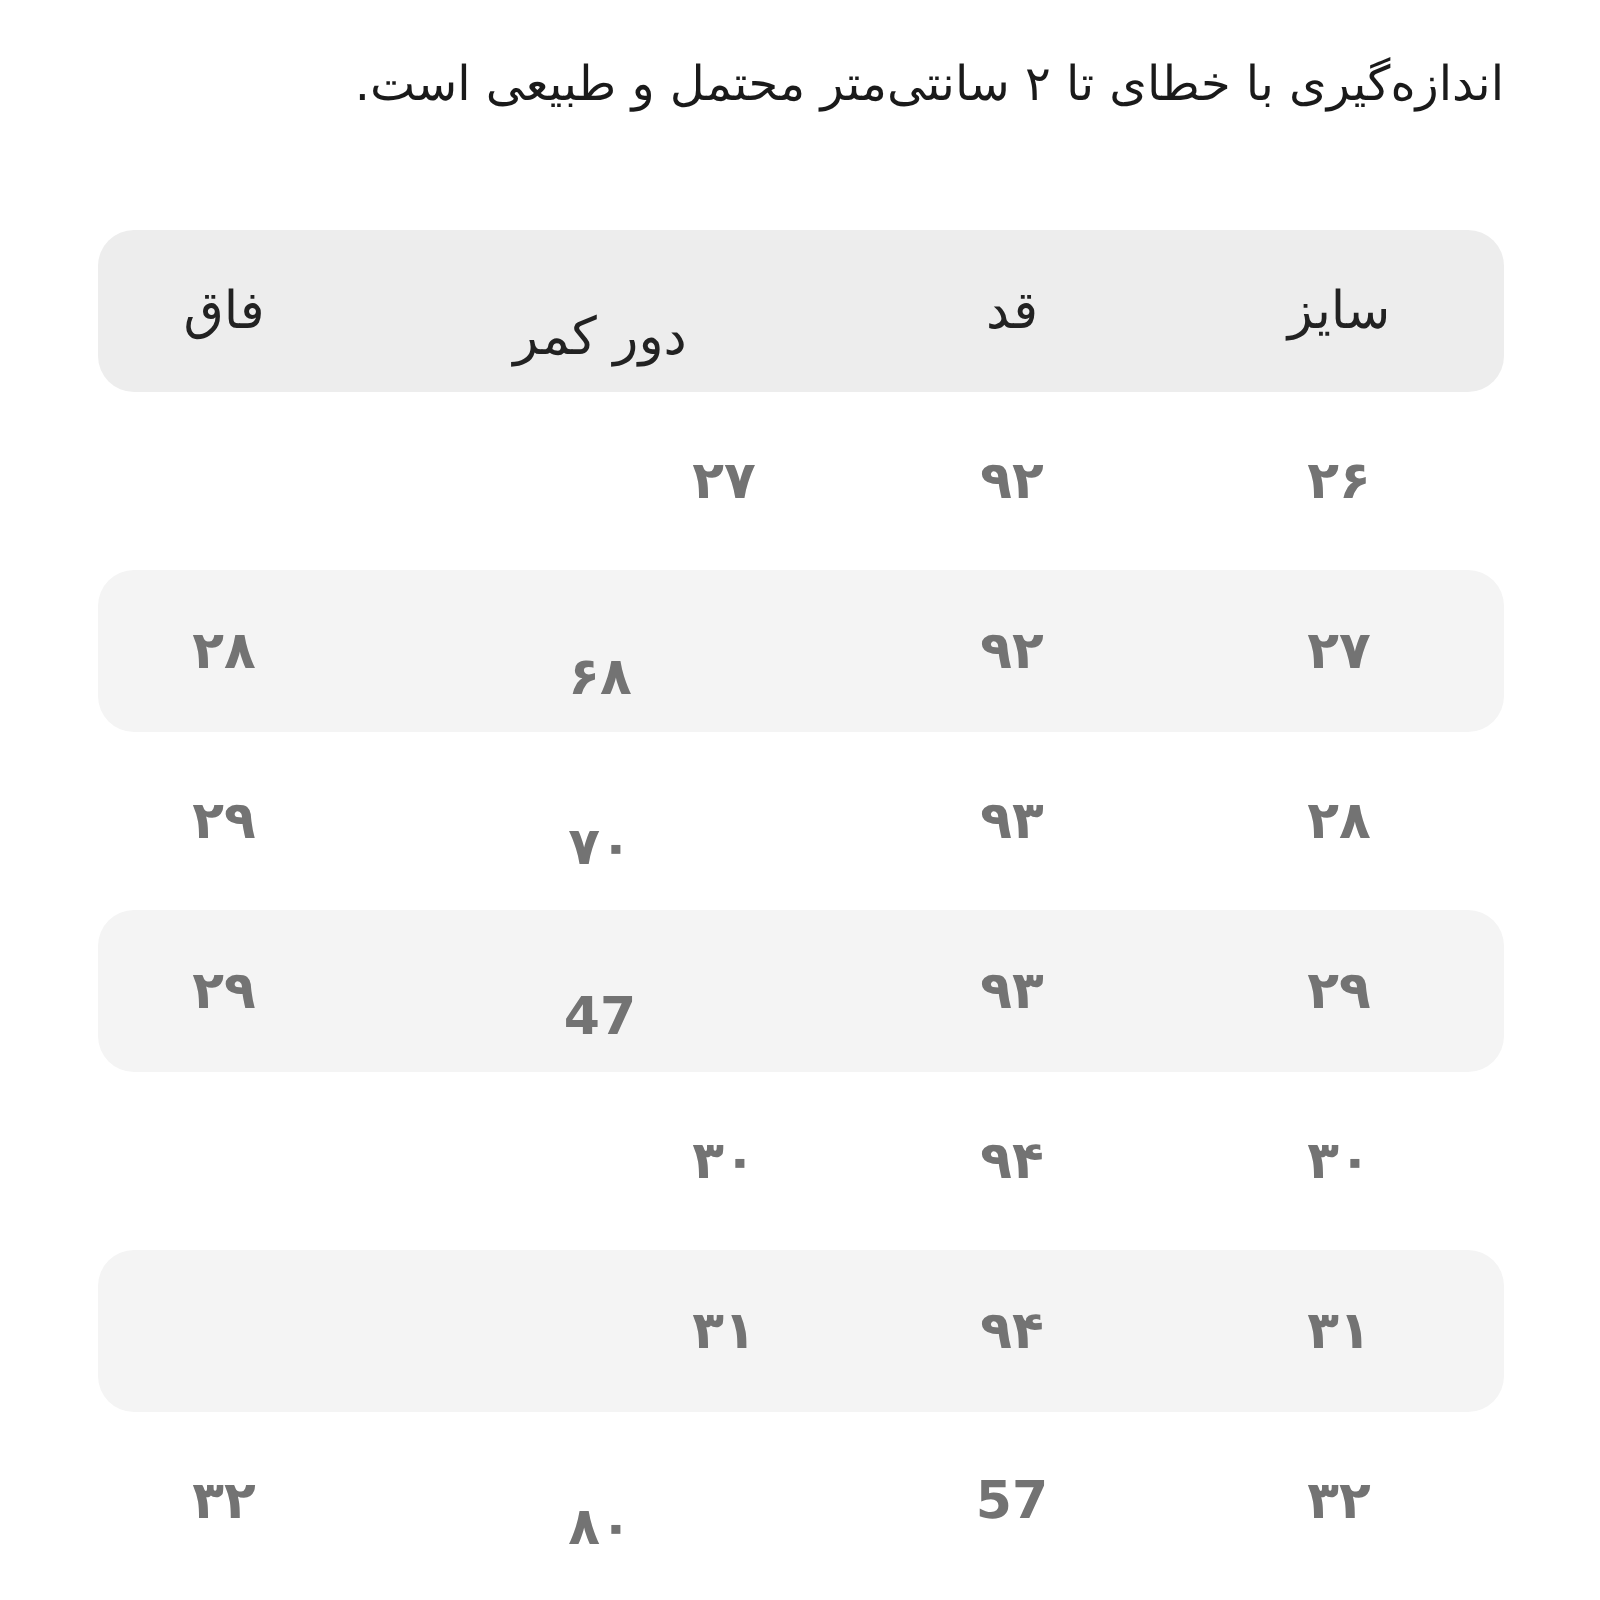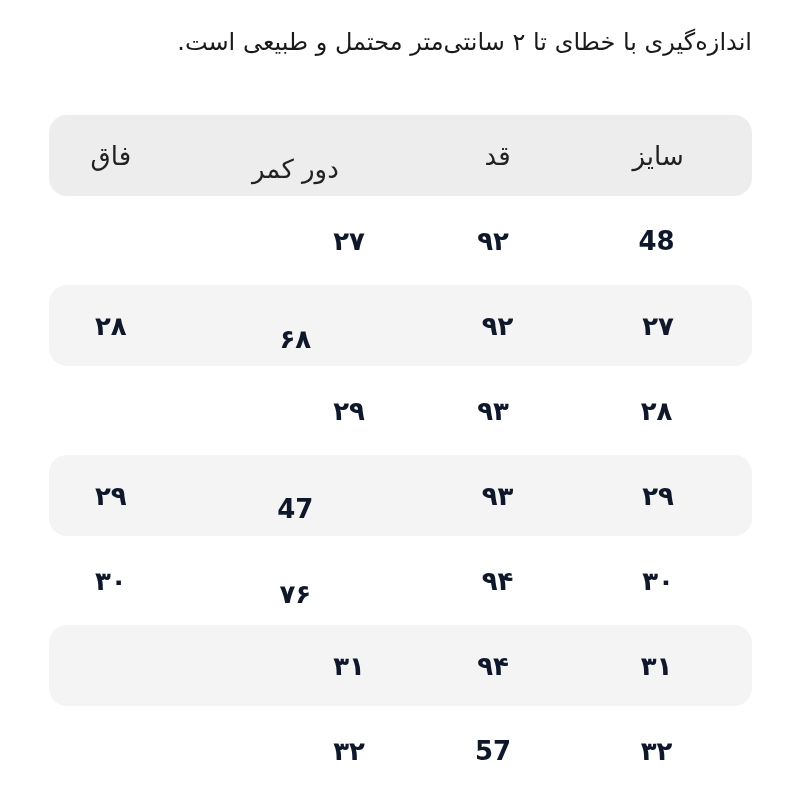--- a/index.html
+++ b/index.html
@@ -49,83 +49,84 @@
     .row.body-row {
       height: 81px;
     }
     .row.striped {
       background: #f4f4f4;
     }
     .cell {
       text-align: center;
       font-size: 26px;
       font-weight: bold;
-      color: #0f172a;
+      color: #737373;
     }
     .row.header .cell {
       font-weight: normal;
       font-size: 26px;
       color: #222222;
     }
     
-    .c1 { width: 165px; padding-right: 13px; }   
+    .c1 { width: 165px; padding-right: 0; }   
     .c2 { width: 162px; }                       
     .c3 { width: 250px; margin-top: 27px; }                       
     .c4 { width: 126px; }                       
   </style>
 </head>
 <body>
 
 <div class="note">اندازه‌گیری با خطای تا ۲ سانتی‌متر محتمل و طبیعی است.</div>
 
 <div class="table">
   <div class="row header">
     <div class="cell c1">سایز</div>
     <div class="cell c2">قد</div>
     <div class="cell c3">دور کمر</div>
     <div class="cell c4">فاق</div>
   </div>
 
   <div class="row body-row">
-    <div class="cell c1">48</div>
+    <div class="cell c1">۲۶</div>
     <div class="cell c2">۹۲</div>
     <div class="cell c4">۲۷</div>
   </div>
 
   <div class="row body-row striped">
     <div class="cell c1">۲۷</div>
     <div class="cell c2">۹۲</div>
     <div class="cell c3">۶۸</div>
     <div class="cell c4">۲۸</div>
   </div>
 
   <div class="row body-row">
     <div class="cell c1">۲۸</div>
     <div class="cell c2">۹۳</div>
+    <div class="cell c3">۷۰</div>
     <div class="cell c4">۲۹</div>
   </div>
 
   <div class="row body-row striped">
     <div class="cell c1">۲۹</div>
     <div class="cell c2">۹۳</div>
     <div class="cell c3">47</div>
     <div class="cell c4">۲۹</div>
   </div>
 
   <div class="row body-row">
     <div class="cell c1">۳۰</div>
     <div class="cell c2">۹۴</div>
-    <div class="cell c3">۷۶</div>
     <div class="cell c4">۳۰</div>
   </div>
 
   <div class="row body-row striped">
     <div class="cell c1">۳۱</div>
     <div class="cell c2">۹۴</div>
     <div class="cell c4">۳۱</div>
   </div>
 
   <div class="row body-row">
     <div class="cell c1">۳۲</div>
     <div class="cell c2">57</div>
+    <div class="cell c3">۸۰</div>
     <div class="cell c4">۳۲</div>
   </div>
 </div>
 
 </body></html>

